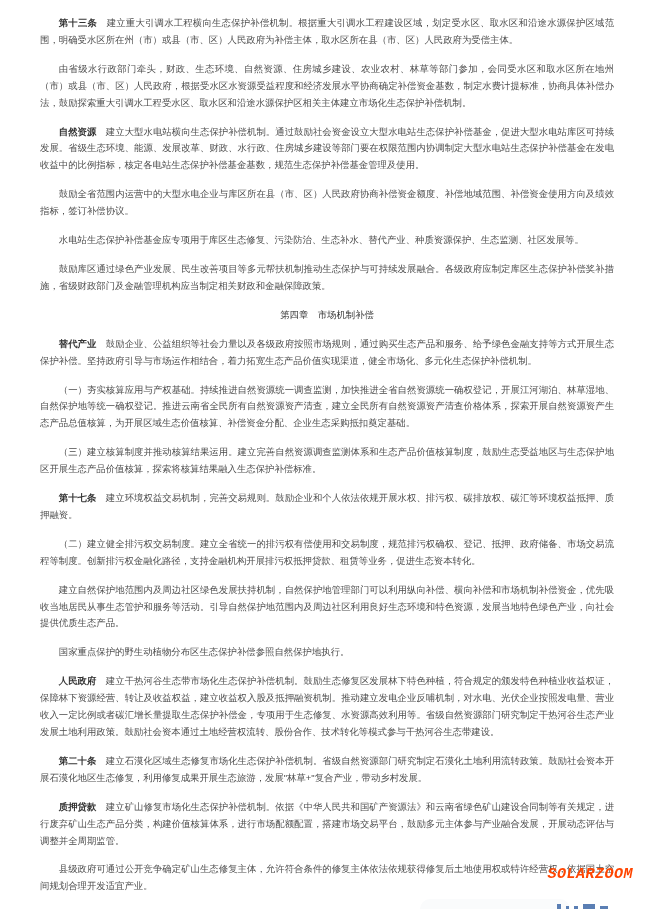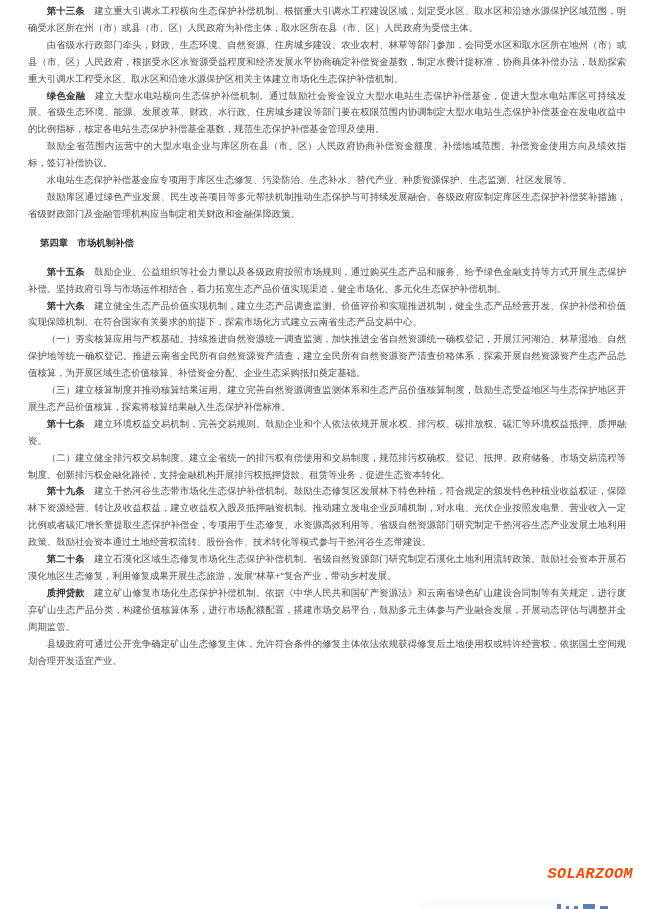--- a/index.html
+++ b/index.html
@@ -12,27 +12,28 @@
     font-family: "Liberation Sans", "DejaVu Sans", sans-serif;
   }
   .doc-body {
     padding: 3px 27px 0 28px;
     font-size: 9.4px;
     line-height: 16.9px;
     color: #4c4c4c;
     text-align: justify;
   }
   .doc-body p.para {
-    margin: 0;
+    margin: 12px;
     text-indent: 2em;
   }
   .doc-body p.chapter {
     margin: 12px;
     text-indent: 0;
-    font-weight: bold;
+    text-align: center;
+    font-weight: normal;
     color: #333333;
   }
   .doc-body b.article-label {
     color: #333333;
     font-weight: bold;
   }
   .watermark {
     position: absolute;
     right: 20px;
     bottom: 26px;
@@ -71,32 +72,33 @@
   .clipped-blue-fragment i.m3 { width: 4px; height: 3px; margin-top: 2px; }
   .clipped-blue-fragment i.m4 { width: 12px; }
   .clipped-blue-fragment i.m5 { width: 8px; height: 3px; margin-top: 2px; }
 </style>
 </head>
 <body>
 
 <div class="doc-body">
     <p class="para"><b class="article-label">第十三条</b>　建立重大引调水工程横向生态保护补偿机制。根据重大引调水工程建设区域，划定受水区、取水区和沿途水源保护区域范围，明确受水区所在州（市）或县（市、区）人民政府为补偿主体，取水区所在县（市、区）人民政府为受偿主体。</p>
     <p class="para">由省级水行政部门牵头，财政、生态环境、自然资源、住房城乡建设、农业农村、林草等部门参加，会同受水区和取水区所在地州（市）或县（市、区）人民政府，根据受水区水资源受益程度和经济发展水平协商确定补偿资金基数，制定水费计提标准，协商具体补偿办法，鼓励探索重大引调水工程受水区、取水区和沿途水源保护区相关主体建立市场化生态保护补偿机制。</p>
-    <p class="para"><b class="article-label">绿色金融</b>　建立大型水电站横向生态保护补偿机制。通过鼓励社会资金设立大型水电站生态保护补偿基金，促进大型水电站库区可持续发展。省级生态环境、能源、发展改革、财政、水行政、住房城乡建设等部门要在权限范围内协调制定大型水电站生态保护补偿基金在发电收益中的比例指标，核定各电站生态保护补偿基金基数，规范生态保护补偿基金管理及使用。</p>
+    <p class="para"><b class="article-label">自然资源</b>　建立大型水电站横向生态保护补偿机制。通过鼓励社会资金设立大型水电站生态保护补偿基金，促进大型水电站库区可持续发展。省级生态环境、能源、发展改革、财政、水行政、住房城乡建设等部门要在权限范围内协调制定大型水电站生态保护补偿基金在发电收益中的比例指标，核定各电站生态保护补偿基金基数，规范生态保护补偿基金管理及使用。</p>
     <p class="para">鼓励全省范围内运营中的大型水电企业与库区所在县（市、区）人民政府协商补偿资金额度、补偿地域范围、补偿资金使用方向及绩效指标，签订补偿协议。</p>
     <p class="para">水电站生态保护补偿基金应专项用于库区生态修复、污染防治、生态补水、替代产业、种质资源保护、生态监测、社区发展等。</p>
     <p class="para">鼓励库区通过绿色产业发展、民生改善项目等多元帮扶机制推动生态保护与可持续发展融合。各级政府应制定库区生态保护补偿奖补措施，省级财政部门及金融管理机构应当制定相关财政和金融保障政策。</p>
     <p class="chapter">第四章　市场机制补偿</p>
-    <p class="para"><b class="article-label">第十五条</b>　鼓励企业、公益组织等社会力量以及各级政府按照市场规则，通过购买生态产品和服务、给予绿色金融支持等方式开展生态保护补偿。坚持政府引导与市场运作相结合，着力拓宽生态产品价值实现渠道，健全市场化、多元化生态保护补偿机制。</p>
-    <p class="para"><b class="article-label">第十六条</b>　建立健全生态产品价值实现机制，建立生态产品调查监测、价值评价和实现推进机制，健全生态产品经营开发、保护补偿和价值实现保障机制。在符合国家有关要求的前提下，探索市场化方式建立云南省生态产品交易中心。</p>
+    <p class="para"><b class="article-label">替代产业</b>　鼓励企业、公益组织等社会力量以及各级政府按照市场规则，通过购买生态产品和服务、给予绿色金融支持等方式开展生态保护补偿。坚持政府引导与市场运作相结合，着力拓宽生态产品价值实现渠道，健全市场化、多元化生态保护补偿机制。</p>
     <p class="para">（一）夯实核算应用与产权基础。持续推进自然资源统一调查监测，加快推进全省自然资源统一确权登记，开展江河湖泊、林草湿地、自然保护地等统一确权登记。推进云南省全民所有自然资源资产清查，建立全民所有自然资源资产清查价格体系，探索开展自然资源资产生态产品总值核算，为开展区域生态价值核算、补偿资金分配、企业生态采购抵扣奠定基础。</p>
     <p class="para">（三）建立核算制度并推动核算结果运用。建立完善自然资源调查监测体系和生态产品价值核算制度，鼓励生态受益地区与生态保护地区开展生态产品价值核算，探索将核算结果融入生态保护补偿标准。</p>
     <p class="para"><b class="article-label">第十七条</b>　建立环境权益交易机制，完善交易规则。鼓励企业和个人依法依规开展水权、排污权、碳排放权、碳汇等环境权益抵押、质押融资。</p>
     <p class="para">（二）建立健全排污权交易制度。建立全省统一的排污权有偿使用和交易制度，规范排污权确权、登记、抵押、政府储备、市场交易流程等制度。创新排污权金融化路径，支持金融机构开展排污权抵押贷款、租赁等业务，促进生态资本转化。</p>
-    <p class="para"><b class="article-label">第十九条</b>　建立干热河谷生态带市场化生态保护补偿机制。鼓励生态修复区发展林下特色种植，符合规定的颁发特色种植业收益权证，保障林下资源经营、转让及收益权益，建立收益权入股及抵押融资机制。推动建立发电企业反哺机制，对水电、光伏企业按照发电量、营业收入一定比例或者碳汇增长量提取生态保护补偿金，专项用于生态修复、水资源高效利用等。省级自然资源部门研究制定干热河谷生态产业发展土地利用政策。鼓励社会资本通过土地经营权流转、股份合作、技术转化等模式参与干热河谷生态带建设。</p>
+    <p class="para">建立自然保护地范围内及周边社区绿色发展扶持机制，自然保护地管理部门可以利用纵向补偿、横向补偿和市场机制补偿资金，优先吸收当地居民从事生态管护和服务等活动。引导自然保护地范围内及周边社区利用良好生态环境和特色资源，发展当地特色绿色产业，向社会提供优质生态产品。</p>
+    <p class="para">国家重点保护的野生动植物分布区生态保护补偿参照自然保护地执行。</p>
+    <p class="para"><b class="article-label">人民政府</b>　建立干热河谷生态带市场化生态保护补偿机制。鼓励生态修复区发展林下特色种植，符合规定的颁发特色种植业收益权证，保障林下资源经营、转让及收益权益，建立收益权入股及抵押融资机制。推动建立发电企业反哺机制，对水电、光伏企业按照发电量、营业收入一定比例或者碳汇增长量提取生态保护补偿金，专项用于生态修复、水资源高效利用等。省级自然资源部门研究制定干热河谷生态产业发展土地利用政策。鼓励社会资本通过土地经营权流转、股份合作、技术转化等模式参与干热河谷生态带建设。</p>
     <p class="para"><b class="article-label">第二十条</b>　建立石漠化区域生态修复市场化生态保护补偿机制。省级自然资源部门研究制定石漠化土地利用流转政策。鼓励社会资本开展石漠化地区生态修复，利用修复成果开展生态旅游，发展"林草+"复合产业，带动乡村发展。</p>
     <p class="para"><b class="article-label">质押贷款</b>　建立矿山修复市场化生态保护补偿机制。依据《中华人民共和国矿产资源法》和云南省绿色矿山建设合同制等有关规定，进行废弃矿山生态产品分类，构建价值核算体系，进行市场配额配置，搭建市场交易平台，鼓励多元主体参与产业融合发展，开展动态评估与调整并全周期监管。</p>
     <p class="para">县级政府可通过公开竞争确定矿山生态修复主体，允许符合条件的修复主体依法依规获得修复后土地使用权或特许经营权，依据国土空间规划合理开发适宜产业。</p>
   </div>
 
 <div class="bottom-card-edge"></div>
 
 <div class="clipped-blue-fragment"><i class="m1"></i><i class="m2"></i><i class="m3"></i><i class="m4"></i><i class="m5"></i></div>
 
 <div class="watermark" style="color: rgb(255, 69, 0); font-style: italic;">SOLARZOOM</div>

